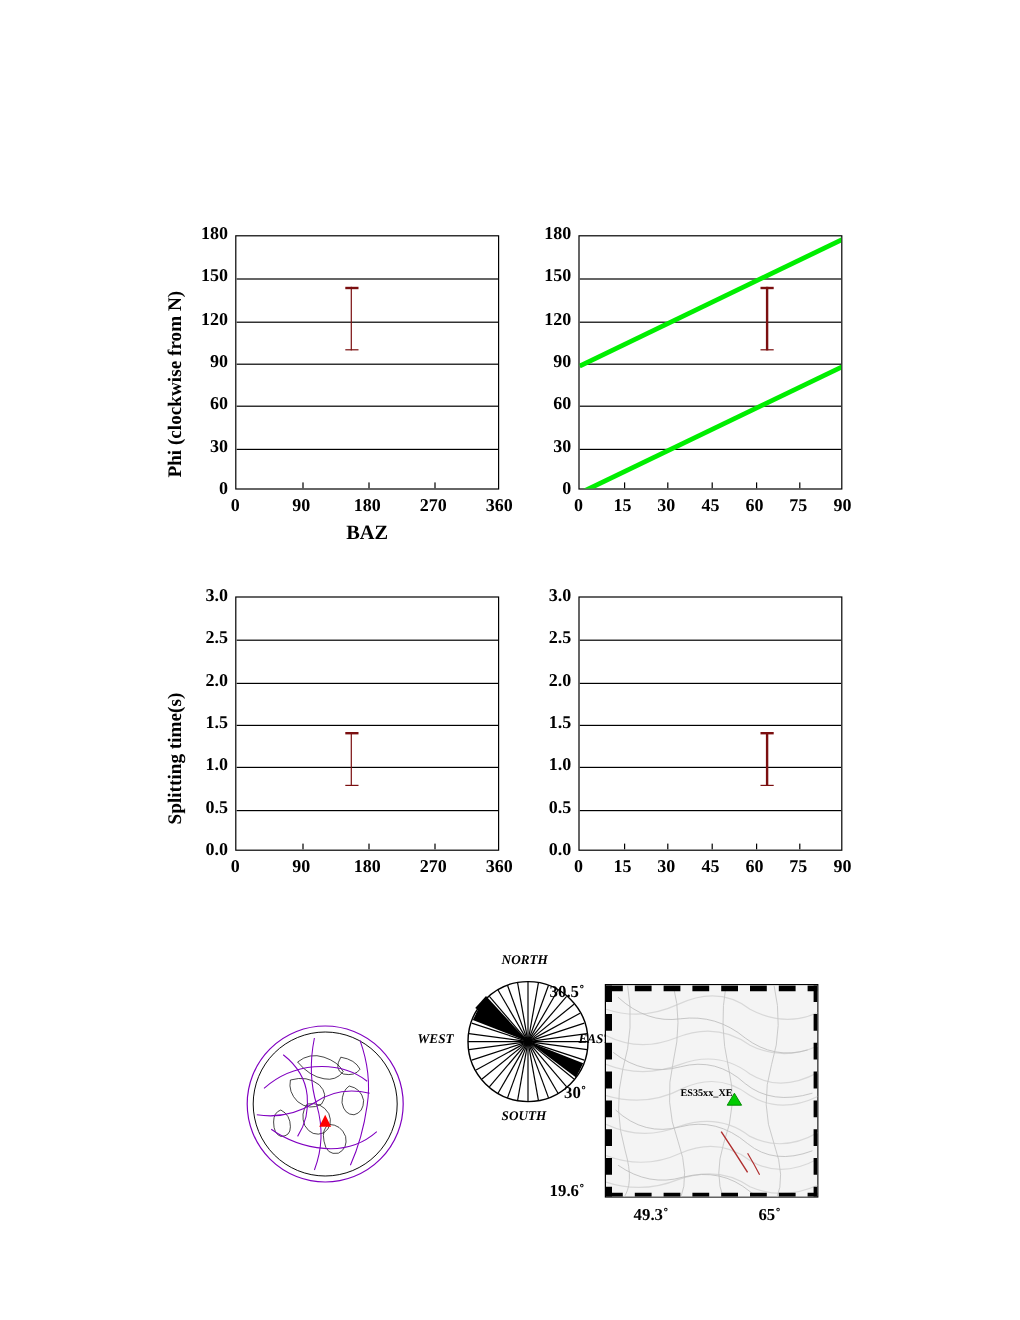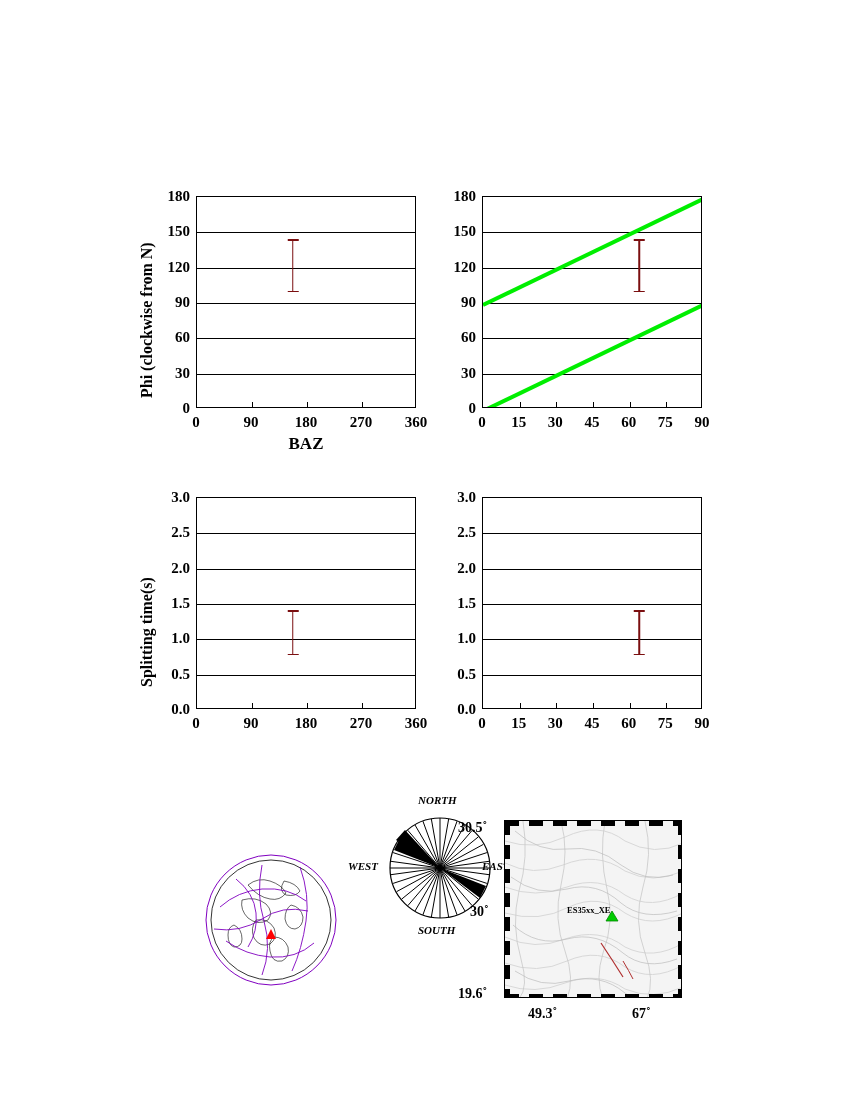--- a/index.html
+++ b/index.html
@@ -433,16 +433,16 @@
         </g>
 
         <polygon points="107,90 101,100 113,100" fill="#00cc00" stroke="#008800" stroke-width="0.8"></polygon>
       </svg>
       <div class="map-label" style="left:62px; top:84px;">ES35xx_XE</div>
     </div>
     <div class="map-ytick" style="left:-46px; top:8px;">30.5˚</div>
     <div class="map-ytick" style="left:-34px; top:92px;">30˚</div>
     <div class="map-ytick" style="left:-46px; top:174px;">19.6˚</div>
     <div class="map-axis-label" style="left:24px; top:186px;">49.3˚</div>
-    <div class="map-axis-label" style="left:128px; top:186px;">67˚</div>
+    <div class="map-axis-label" style="left:128px; top:186px;">65˚</div>
   </div>
 
 </div>
 
 </body></html>

